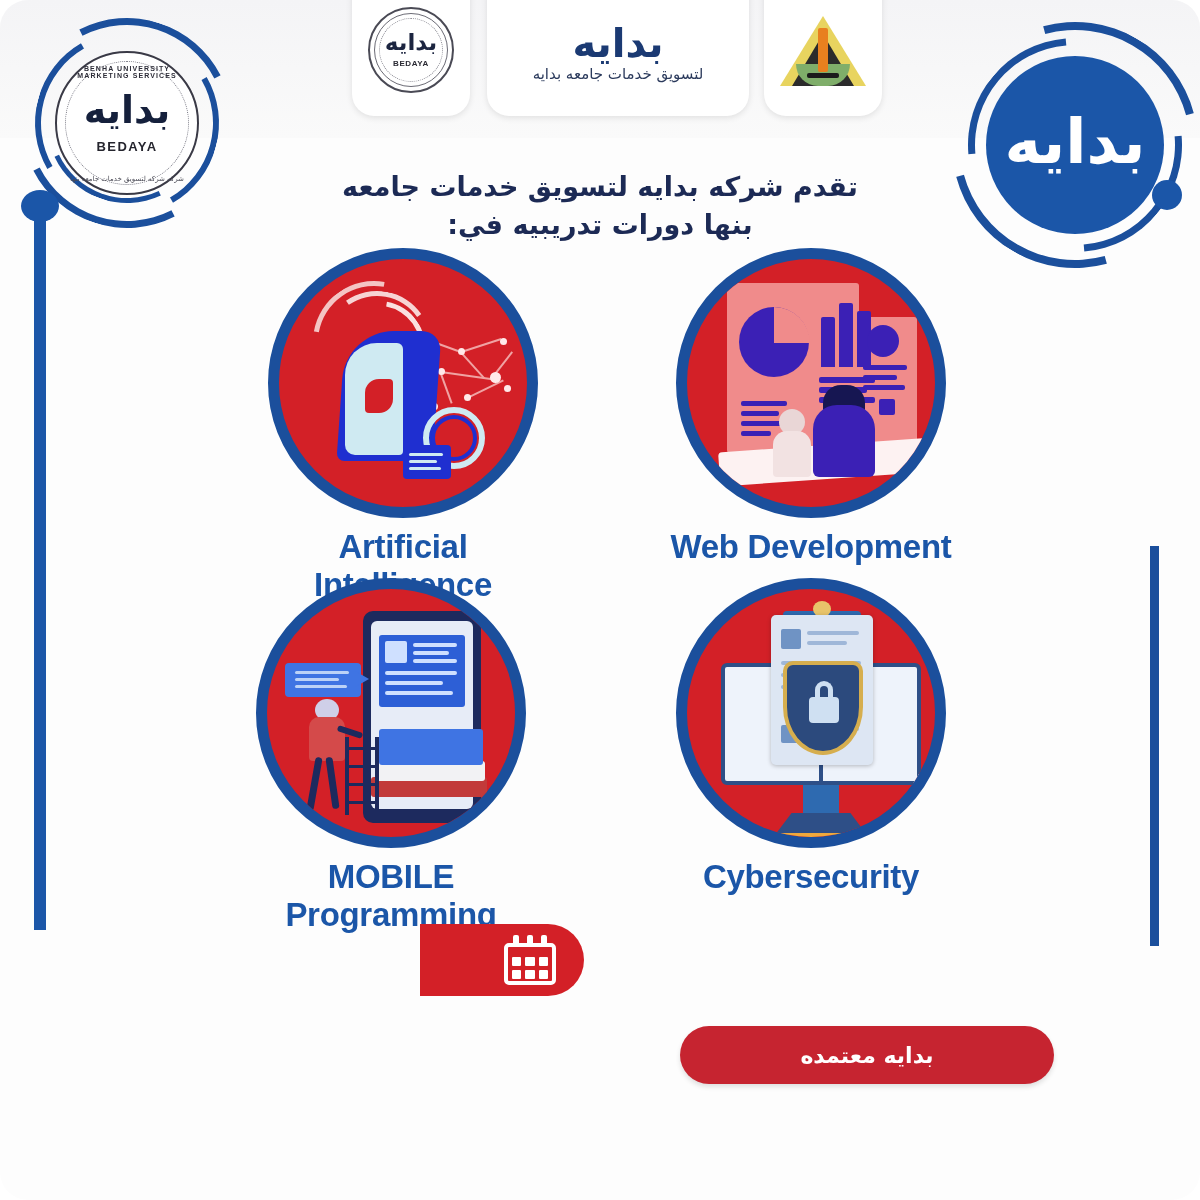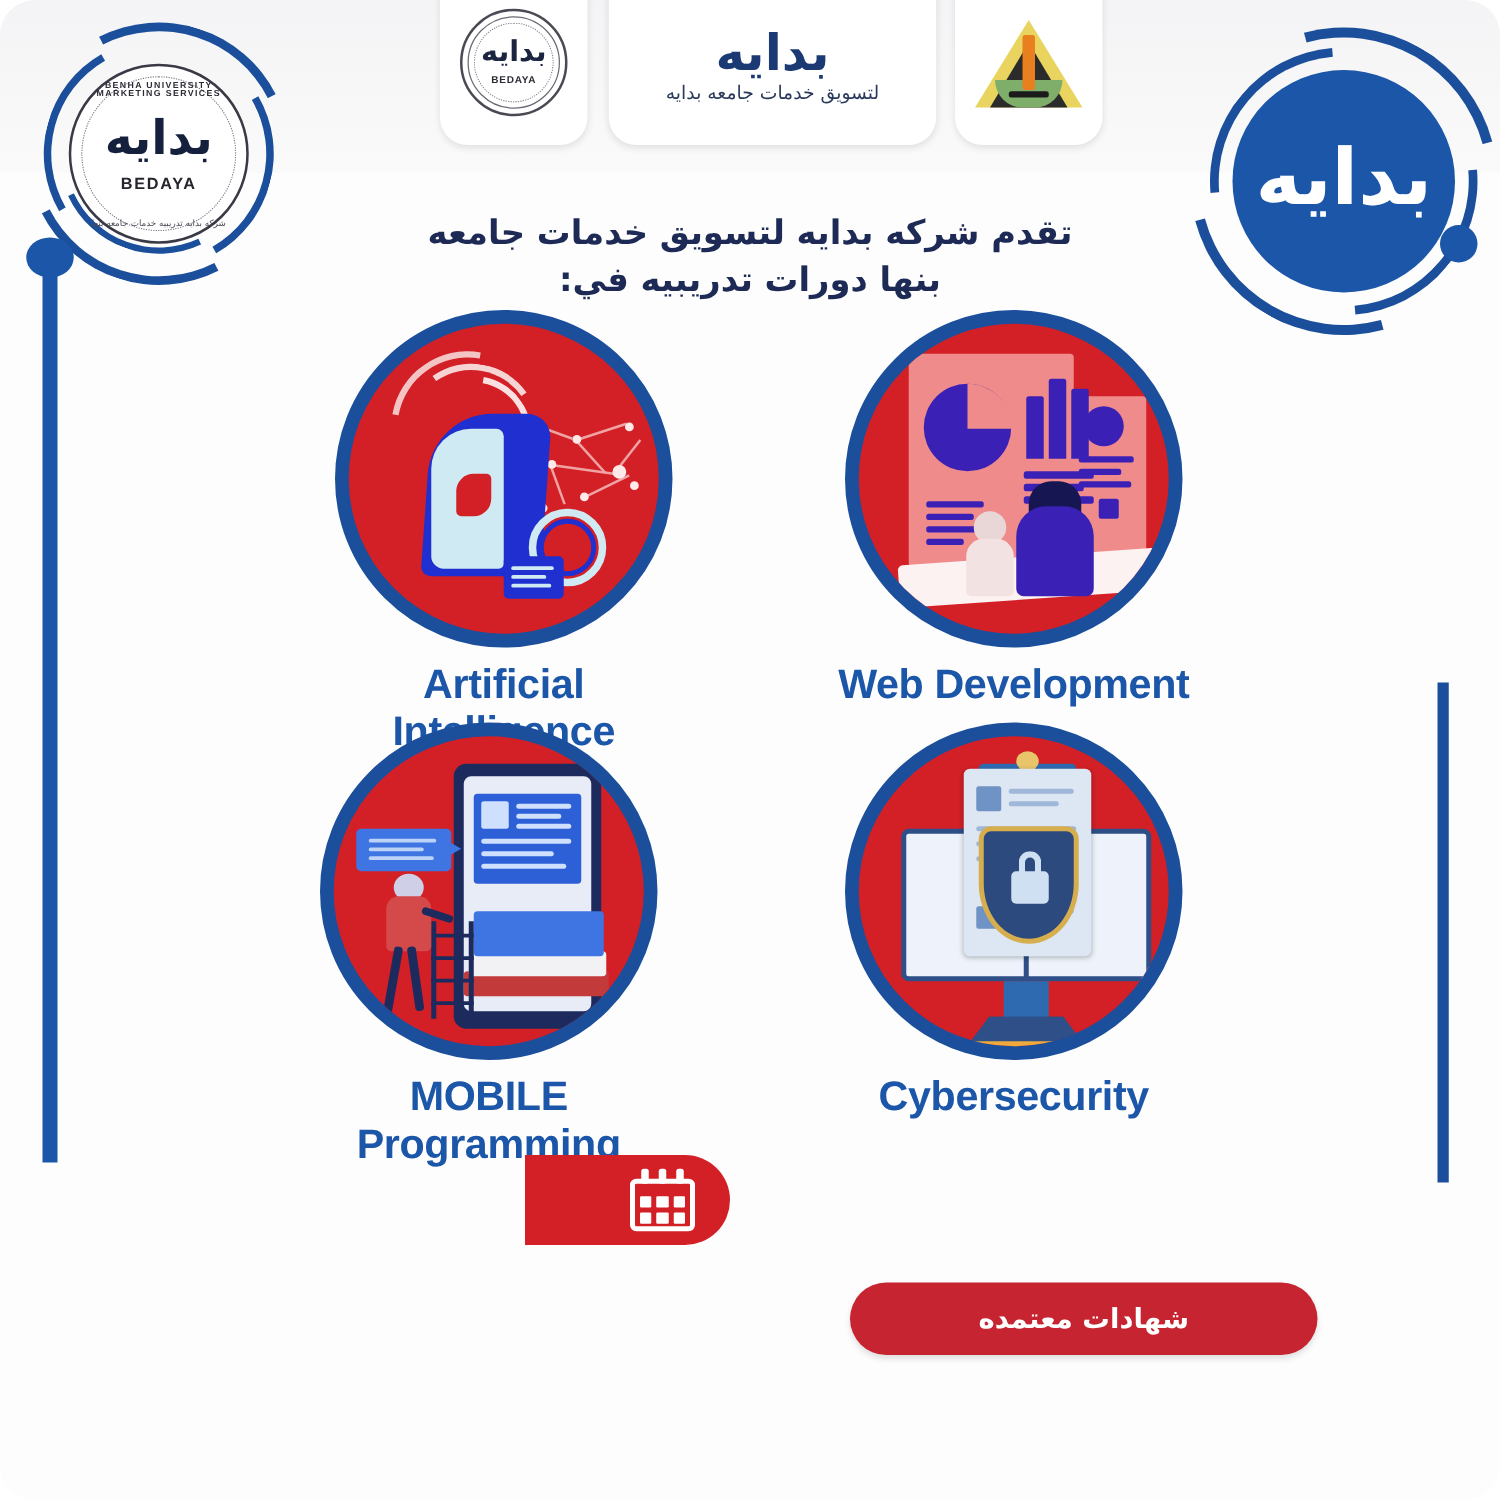--- a/index.html
+++ b/index.html
@@ -361,21 +361,21 @@
 
   <div class="seal-big">
     <div class="arc a1"></div>
     <div class="arc a2"></div>
     <div class="arc a3"></div>
     <div class="core">
       <div class="core-in"></div>
       <div class="txt-top">BENHA UNIVERSITY MARKETING SERVICES</div>
       <div class="ar">بدايه</div>
       <div class="en">BEDAYA</div>
-      <div class="txt-bot">شركه بدايه تدريبيه خدمات جامعه بنها</div>
+      <div class="txt-bot">شركه شركه لتسويق خدمات جامعه بنها</div>
     </div>
   </div>
 
   <div class="badge-right">
     <div class="barc b1"></div>
     <div class="barc b2"></div>
     <div class="disc">
         <span>بدايه</span>
       </div>
     <div class="dot"></div>
@@ -534,16 +534,16 @@
           <div class="cal-cell"></div>
           <div class="cal-cell"></div>
         <div class="cal-cell"></div>
           <div class="cal-cell"></div>
           <div class="cal-cell"></div>
       </div>
     </div>
   </div>
 
   <div class="pill pill-right">
-    <span>شهادات معتمده</span>
+    <span>بدايه معتمده</span>
   </div>
 
 </div>
 
 </body></html>

